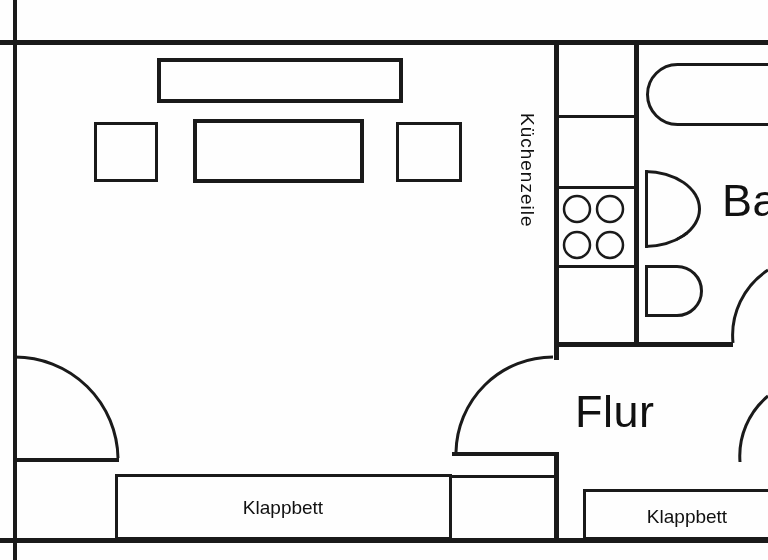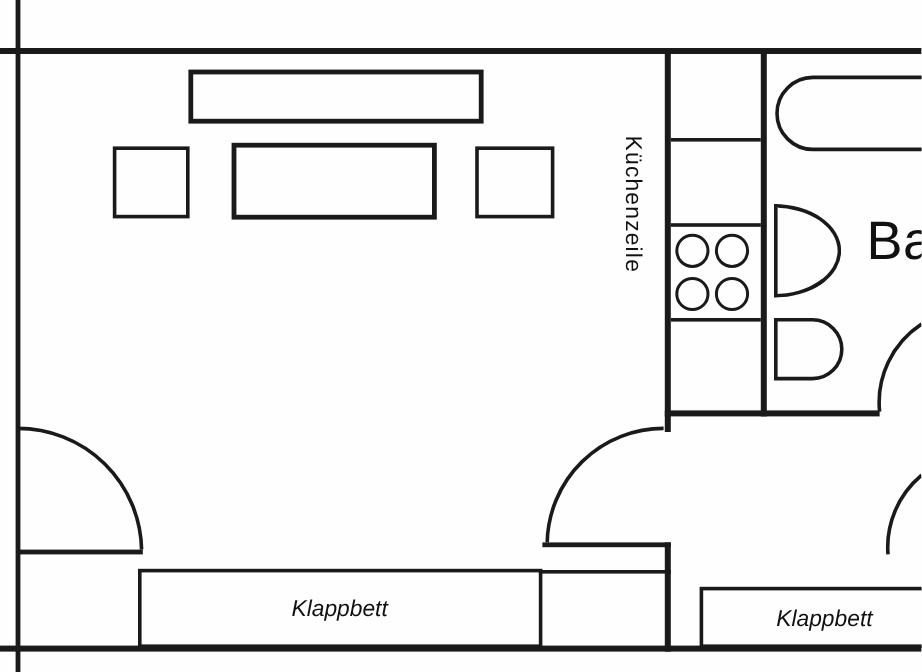--- a/index.html
+++ b/index.html
@@ -12,21 +12,21 @@
   .line{position:absolute; background:#1a1a1a;}
   .furn{position:absolute; border:3px solid #1a1a1a; background:transparent; box-sizing:border-box;}
   .thick{border-width:4px;}
   .label{position:absolute; color:#111; white-space:nowrap; line-height:1;}
   .room-label{font-size:45px; letter-spacing:0.5px;}
   .small-label{font-size:19px;}
   .vertical-label{
     writing-mode:vertical-rl; text-orientation:mixed;
     font-size:19px; letter-spacing:1px;
   }
-  .centerx{transform:translateX(-50%);font-style:italic;}
+  .centerx{transform:translateX(-50%);}
   svg.overlay{position:absolute; left:0; top:0; pointer-events:none;}
 </style>
 </head>
 <body>
 
 <div id="plan">
 
   <div class="wall" style="left:0; top:40; top:40px; width:768px; height:5px;"></div>
   <div class="wall" style="left:13px; top:0; width:4px; height:560px;"></div>
   <div class="wall" style="left:0; top:538px; width:768px; height:5px;"></div>
@@ -66,17 +66,18 @@
     <g fill="none" stroke="#1a1a1a" stroke-width="2.5">
       <circle cx="577" cy="209" r="13"></circle>
       <circle cx="610" cy="209" r="13"></circle>
       <circle cx="577" cy="245" r="13"></circle>
       <circle cx="610" cy="245" r="13"></circle>
     </g>
   </svg>
 
   <div class="label vertical-label" style="left:518px; top:113px;">Küchenzeile</div>
   <div class="label room-label" style="left:722px; top:178px;">Ba</div>
+  <div class="label room-label" style="left:575px; top:389px;">Flur</div>
 
   <div class="label small-label centerx" style="left:283px; top:498px;">Klappbett</div>
   <div class="label small-label centerx" style="left:687px; top:507px;">Klappbett</div>
 
 </div>
 
 </body></html>

